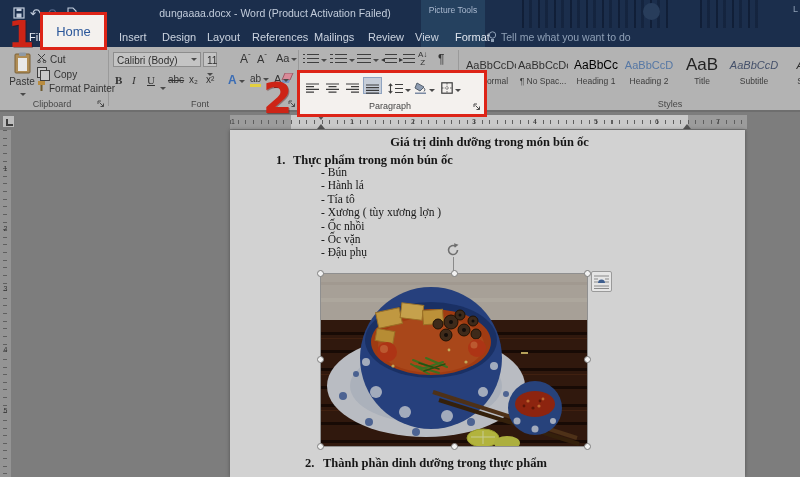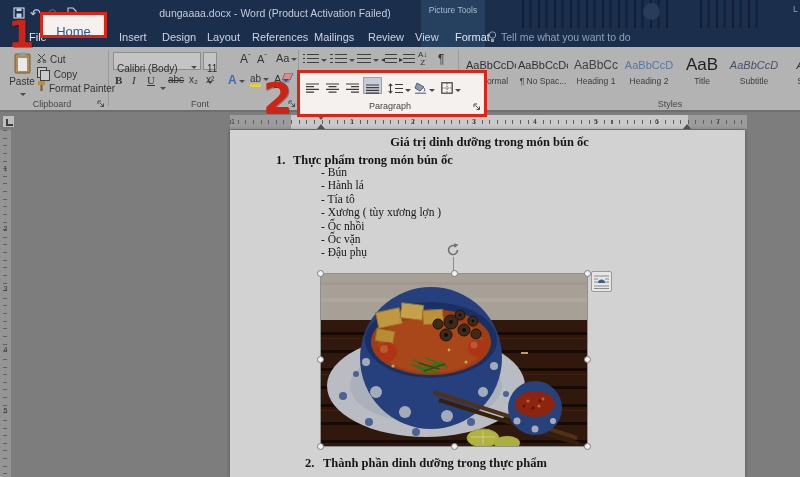--- a/index.html
+++ b/index.html
@@ -23,21 +23,21 @@
   .hl-box{position:absolute;background:#f4f1ee;border:3px solid #dd2417;z-index:20;box-sizing:border-box;}
   .ann-num{position:absolute;color:#cd2416;font-weight:bold;z-index:21;
            text-shadow:1px 1px 0 rgba(60,0,0,.35);font-family:"DejaVu Sans",sans-serif;}
   
   #ribbon{position:absolute;left:0;top:47px;width:800px;height:63px;background:#b3b3b3;
           border-bottom:2px solid #6e6e6e;color:#343434;}
   .grp-divider{position:absolute;top:3px;height:56px;border-left:1px solid #9a9a9a;}
   .grp-label{position:absolute;top:52px;font-size:9px;color:#474747;text-align:center;}
   .rbtn{position:absolute;font-size:11px;color:#333;}
   .combo{position:absolute;height:15px;background:#c4c4c4;border:1px solid #8d8d8d;
-         font-size:10px;color:#2e2e2e;line-height:15px;padding:8px 3px;box-sizing:border-box;white-space:nowrap;}
+         font-size:10px;color:#2e2e2e;line-height:15px;padding:0 3px;box-sizing:border-box;white-space:nowrap;}
   .caret{display:inline-block;width:0;height:0;border:3px solid transparent;border-top-color:#4a4a4a;
          vertical-align:middle;margin-left:2px;position:relative;top:2px;}
   .mini{font-size:10px;line-height:14px;}
   .lines-ic{display:inline-block;width:12px;height:9px;
       background:repeating-linear-gradient(180deg,#3e3e3e 0 1.3px,transparent 1.3px 3.9px);}
   .dots-ic{display:inline-block;width:2px;height:9px;margin-right:2px;
       background:repeating-linear-gradient(180deg,#3e3e3e 0 1.3px,transparent 1.3px 3.9px);}
   .alignbtn{position:absolute;width:19px;height:17px;text-align:center;padding-top:3px;box-sizing:border-box;}
   .sel{background:#c6cdd8;border:1px solid #8fa3c0;}
   .style-chip{position:absolute;top:7px;width:50px;height:43px;text-align:center;overflow:hidden;}
@@ -115,21 +115,21 @@
     <div class="tab" style="left:432px;color:#dfe5ee">Format</div>
 
     <div class="tellme">
       <svg width="9" height="12" viewBox="0 0 9 12" style="vertical-align:-2px;margin-right:4px">
         <circle cx="4.5" cy="4" r="3.2" fill="none" stroke="#8fa0b6" stroke-width="1"></circle>
         <rect x="3" y="8" width="3" height="3" fill="#8fa0b6"></rect>
       </svg><span>Tell me what you want to do</span>
     </div>
   </div>
 
-  <div class="hl-box" style="left:40px;top:12px;width:67px;height:26px;text-align:center;line-height:32px">
+  <div class="hl-box" style="left:40px;top:12px;width:67px;height:38px;text-align:center;line-height:32px">
     <span style="color:#2b579a;font-size:13px">Home</span>
   </div>
   <div class="ann-num" style="left:8px;top:12px;font-size:38px">1</div>
 
   <div id="ribbon">
     <div class="grp-divider" style="left:108px"></div>
     <div class="grp-divider" style="left:298px"></div>
     <div class="grp-divider" style="left:458px"></div>
 
     
@@ -263,21 +263,21 @@
     
     <div class="style-chip" style="left:466px">
       <div class="chip-sample">AaBbCcDc</div>
       <div class="chip-name">¶ Normal</div>
     </div>
     <div class="style-chip" style="left:518px">
       <div class="chip-sample">AaBbCcDc</div>
       <div class="chip-name">¶ No Spac...</div>
     </div>
     <div class="style-chip" style="left:571px">
-      <div class="chip-sample" style="color:#404040;font-size:12px">AaBbCc</div>
+      <div class="chip-sample" style="color:#000000;font-size:12px">AaBbCc</div>
       <div class="chip-name">Heading 1</div>
     </div>
     <div class="style-chip" style="left:624px">
       <div class="chip-sample" style="color:#5577a5">AaBbCcD</div>
       <div class="chip-name">Heading 2</div>
     </div>
     <div class="style-chip" style="left:677px">
       <div class="chip-sample" style="font-size:17px;color:#222">AaB</div>
       <div class="chip-name">Title</div>
     </div>

